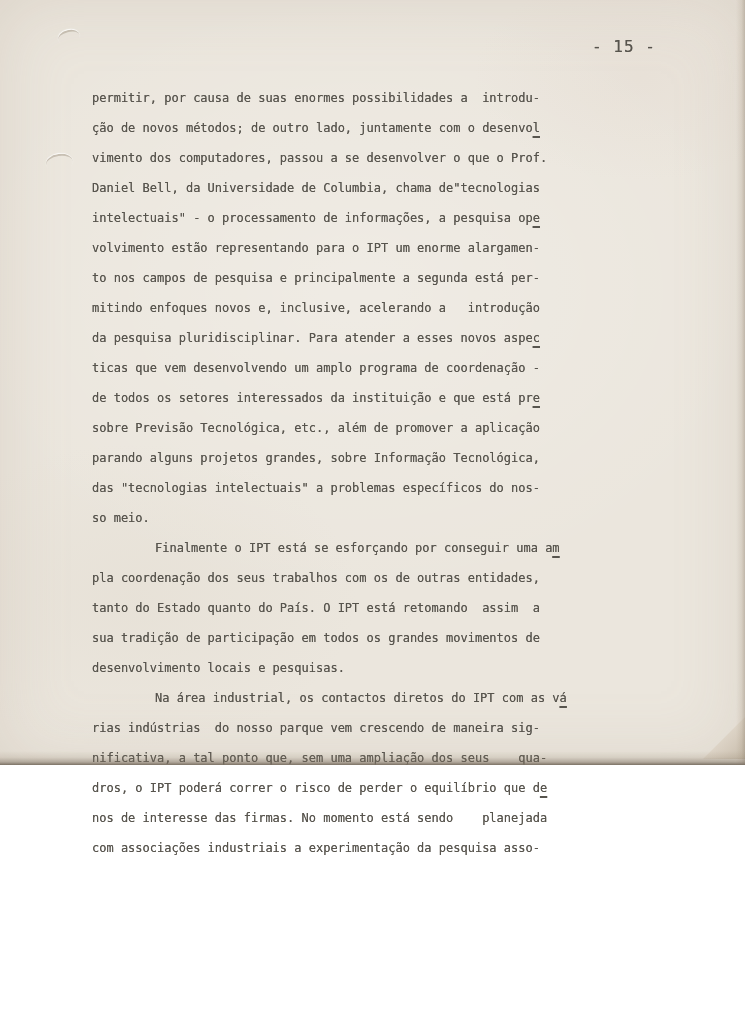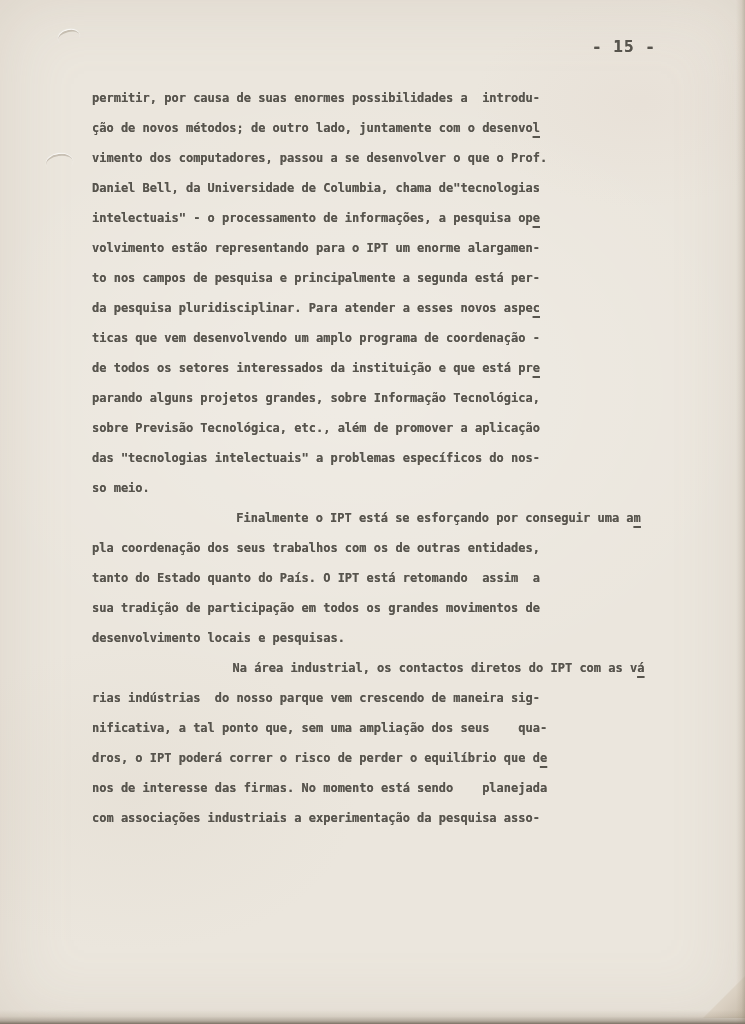--- a/index.html
+++ b/index.html
@@ -3,29 +3,28 @@
 <meta charset="utf-8">
 <style>
   html, body { margin: 0; padding: 0; }
   body {
     width: 745px; height: 1024px;
     font-family: "DejaVu Sans Mono", monospace;
     overflow: hidden;
   }
   .paper {
     position: relative;
-    width: 745px; height: 1024px;
+    width: 745px; height: 765px;
     background:
       radial-gradient(240px 150px at 86% 10%, rgba(216,198,188,0.16), transparent 70%),
       radial-gradient(320px 220px at 18% 78%, rgba(208,198,182,0.14), transparent 70%),
       radial-gradient(560px 420px at 48% 38%, rgba(255,255,255,0.22), transparent 75%),
       linear-gradient(var(--paper, #ebe6dd), var(--paper, #ebe6dd));
     box-shadow: inset 0 0 70px rgba(168,152,130,0.22);
     color: var(--ink, #57544d);
-    font-weight: bold;
   }
   .page-number {
     position: absolute;
     left: 592px; top: 37px;
     font-size: 16px;
     letter-spacing: 1px;
     white-space: pre;
     text-shadow: 0 0 0.6px rgba(87,84,77,0.75);
   }
   .text-block {
@@ -33,21 +32,21 @@
     left: 92px; top: 83px;
     width: 630px;
   }
   .line {
     height: 30px;
     line-height: 30px;
     font-size: 12px;
     white-space: pre;
     text-shadow: 0 0 0.6px rgba(87,84,77,0.75);
   }
-  .line.indent { padding-left: 63px; text-align: center; }
+  .line.indent { padding-left: 63px; }
   .uline {
     text-decoration: underline;
     text-decoration-thickness: 1.5px;
     text-underline-offset: 3.5px;
   }
   
   .edge-bottom {
     position: absolute; left: 0; right: 0; bottom: 0; height: 14px;
     background: linear-gradient(to bottom,
       rgba(0,0,0,0) 0%,
@@ -93,25 +92,26 @@
   <div class="page-number">- 15 -</div>
 
   <div class="text-block" id="text-block">
       <div class="line">permitir, por causa de suas enormes possibilidades a  introdu-</div>
       <div class="line">ção de novos métodos; de outro lado, juntamente com o desenvo<span class="uline">l</span></div>
       <div class="line">vimento dos computadores, passou a se desenvolver o que o Prof.</div>
       <div class="line">Daniel Bell, da Universidade de Columbia, chama de"tecnologias</div>
       <div class="line">intelectuais" - o processamento de informações, a pesquisa op<span class="uline">e</span></div>
       <div class="line">volvimento estão representando para o IPT um enorme alargamen-</div>
       <div class="line">to nos campos de pesquisa e principalmente a segunda está per-</div>
+      <div class="line">mitindo enfoques novos e, inclusive, acelerando a   introdução</div>
       <div class="line">da pesquisa pluridisciplinar. Para atender a esses novos aspe<span class="uline">c</span></div>
       <div class="line">ticas que vem desenvolvendo um amplo programa de coordenação -</div>
       <div class="line">de todos os setores interessados da instituição e que está pr<span class="uline">e</span></div>
+      <div class="line">sobre Previsão Tecnológica, etc., além de promover a aplicação</div>
       <div class="line">parando alguns projetos grandes, sobre Informação Tecnológica,</div>
-      <div class="line">sobre Previsão Tecnológica, etc., além de promover a aplicação</div>
       <div class="line">das "tecnologias intelectuais" a problemas específicos do nos-</div>
       <div class="line">so meio.</div>
       <div class="line indent">Finalmente o IPT está se esforçando por conseguir uma a<span class="uline">m</span></div>
       <div class="line">pla coordenação dos seus trabalhos com os de outras entidades,</div>
       <div class="line">tanto do Estado quanto do País. O IPT está retomando  assim  a</div>
       <div class="line">sua tradição de participação em todos os grandes movimentos de</div>
       <div class="line">desenvolvimento locais e pesquisas.</div>
       <div class="line indent">Na área industrial, os contactos diretos do IPT com as v<span class="uline">á</span></div>
       <div class="line">rias indústrias  do nosso parque vem crescendo de maneira sig-</div>
       <div class="line">nificativa, a tal ponto que, sem uma ampliação dos seus    qua-</div>

